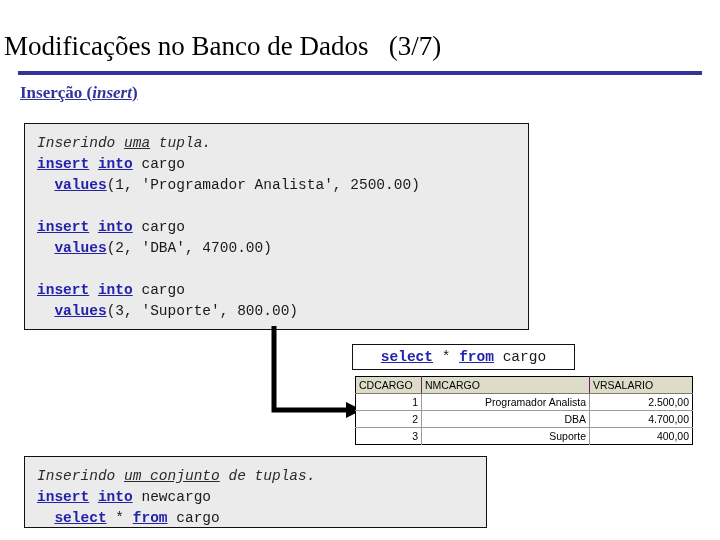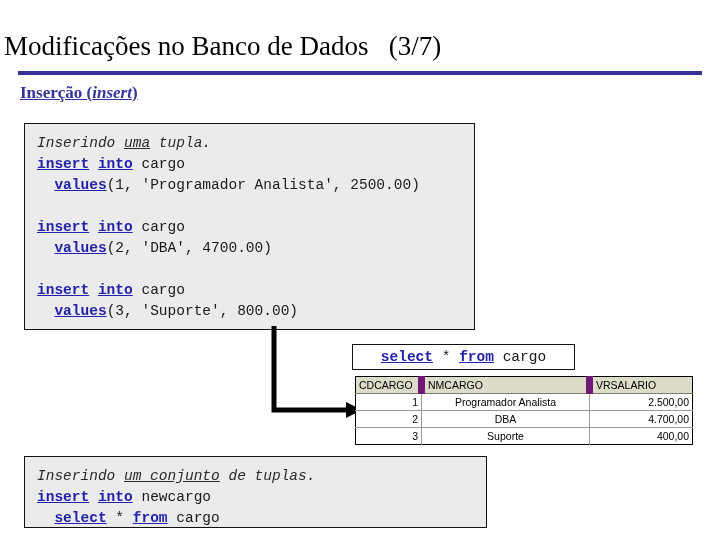--- a/index.html
+++ b/index.html
@@ -60,21 +60,21 @@
     font-family: "Liberation Mono", monospace;
     font-size: 14.5px;
     line-height: 21px;
     color: #1a1a1a;
     box-sizing: border-box;
     white-space: pre;
   }
   #code-insert-rows {
     left: 24px;
     top: 123px;
-    width: 451px;
+    width: 505px;
     height: 207px;
     padding: 9px 0 0 12px;
   }
   #code-insert-select {
     left: 24px;
     top: 456px;
     width: 463px;
     height: 72px;
     padding: 9px 8px 0 12px;
   }
@@ -118,41 +118,41 @@
     border-collapse: collapse;
     border: 1px solid #000000;
     font-family: "Liberation Sans", sans-serif;
     font-size: 10.5px;
     color: #000000;
     background: #ffffff;
     table-layout: fixed;
   }
   #result-table th {
     background: #dcdcc8;
-    border-right: 7px solid #701a75;
+    border-right: 1px solid #701a75;
     border-bottom: 1px solid #7b7b6e;
     font-weight: normal;
     text-align: left;
     padding: 1px 3px;
     height: 14px;
     overflow: hidden;
   }
   #result-table td {
     border-right: 1px solid #9a9a9a;
     border-bottom: 1px solid #9a9a9a;
     padding: 1px 3px;
     height: 14px;
     overflow: hidden;
     background: #ffffff;
   }
   #result-table tr:last-child td { border-bottom: none; }
   #result-table th:last-child,
   #result-table td:last-child { border-right: none; }
   .col-num { text-align: right; }
-  .col-txt { text-align: center; }
+  .col-txt { text-align: right; }
 
   
   #arrow-connector {
     position: absolute;
     left: 250px;
     top: 326px;
     width: 120px;
     height: 96px;
   }
 </style>

